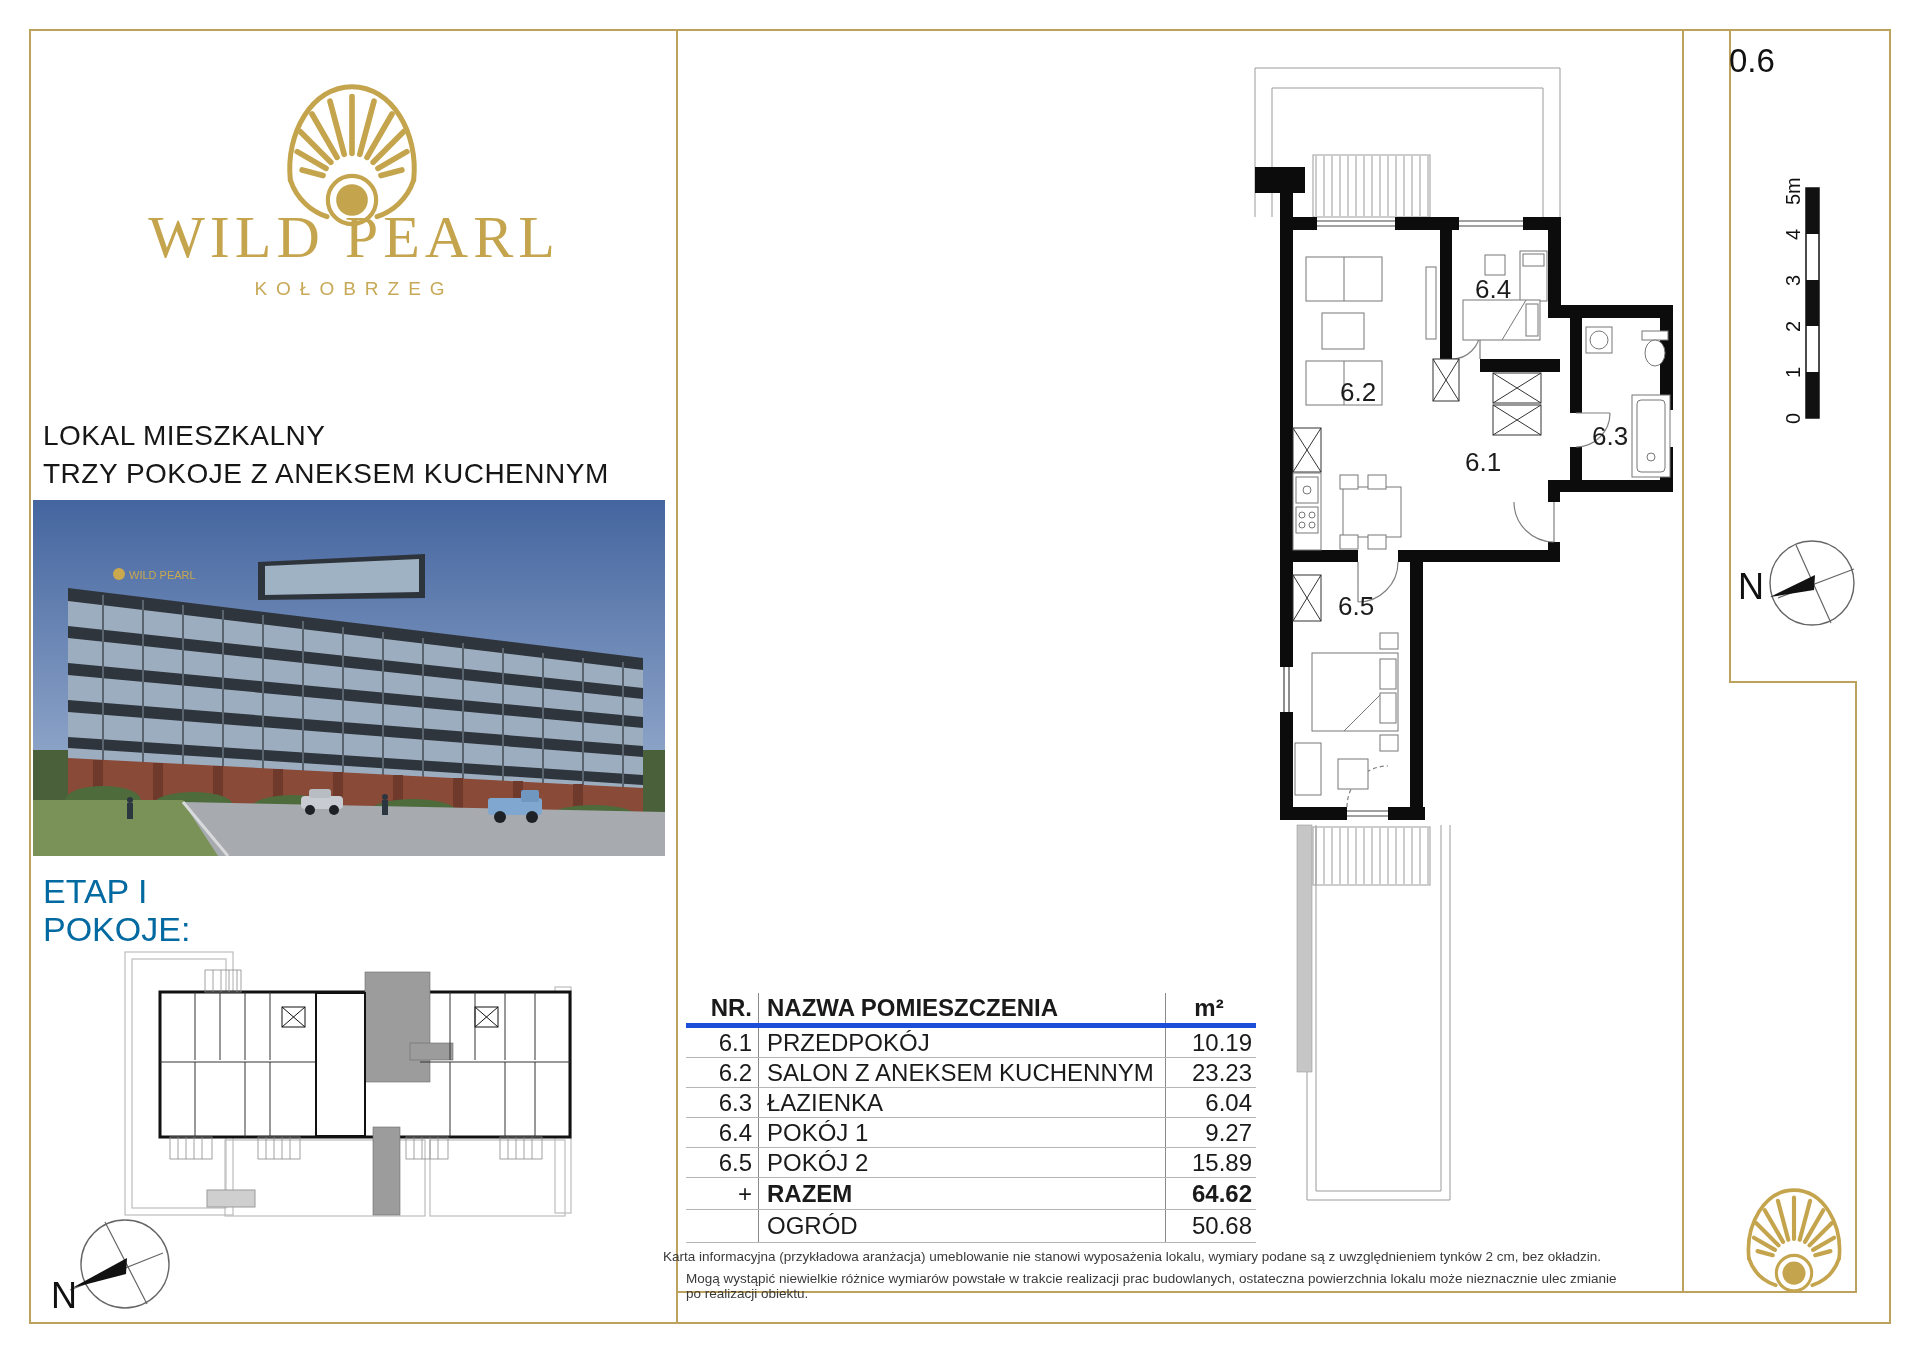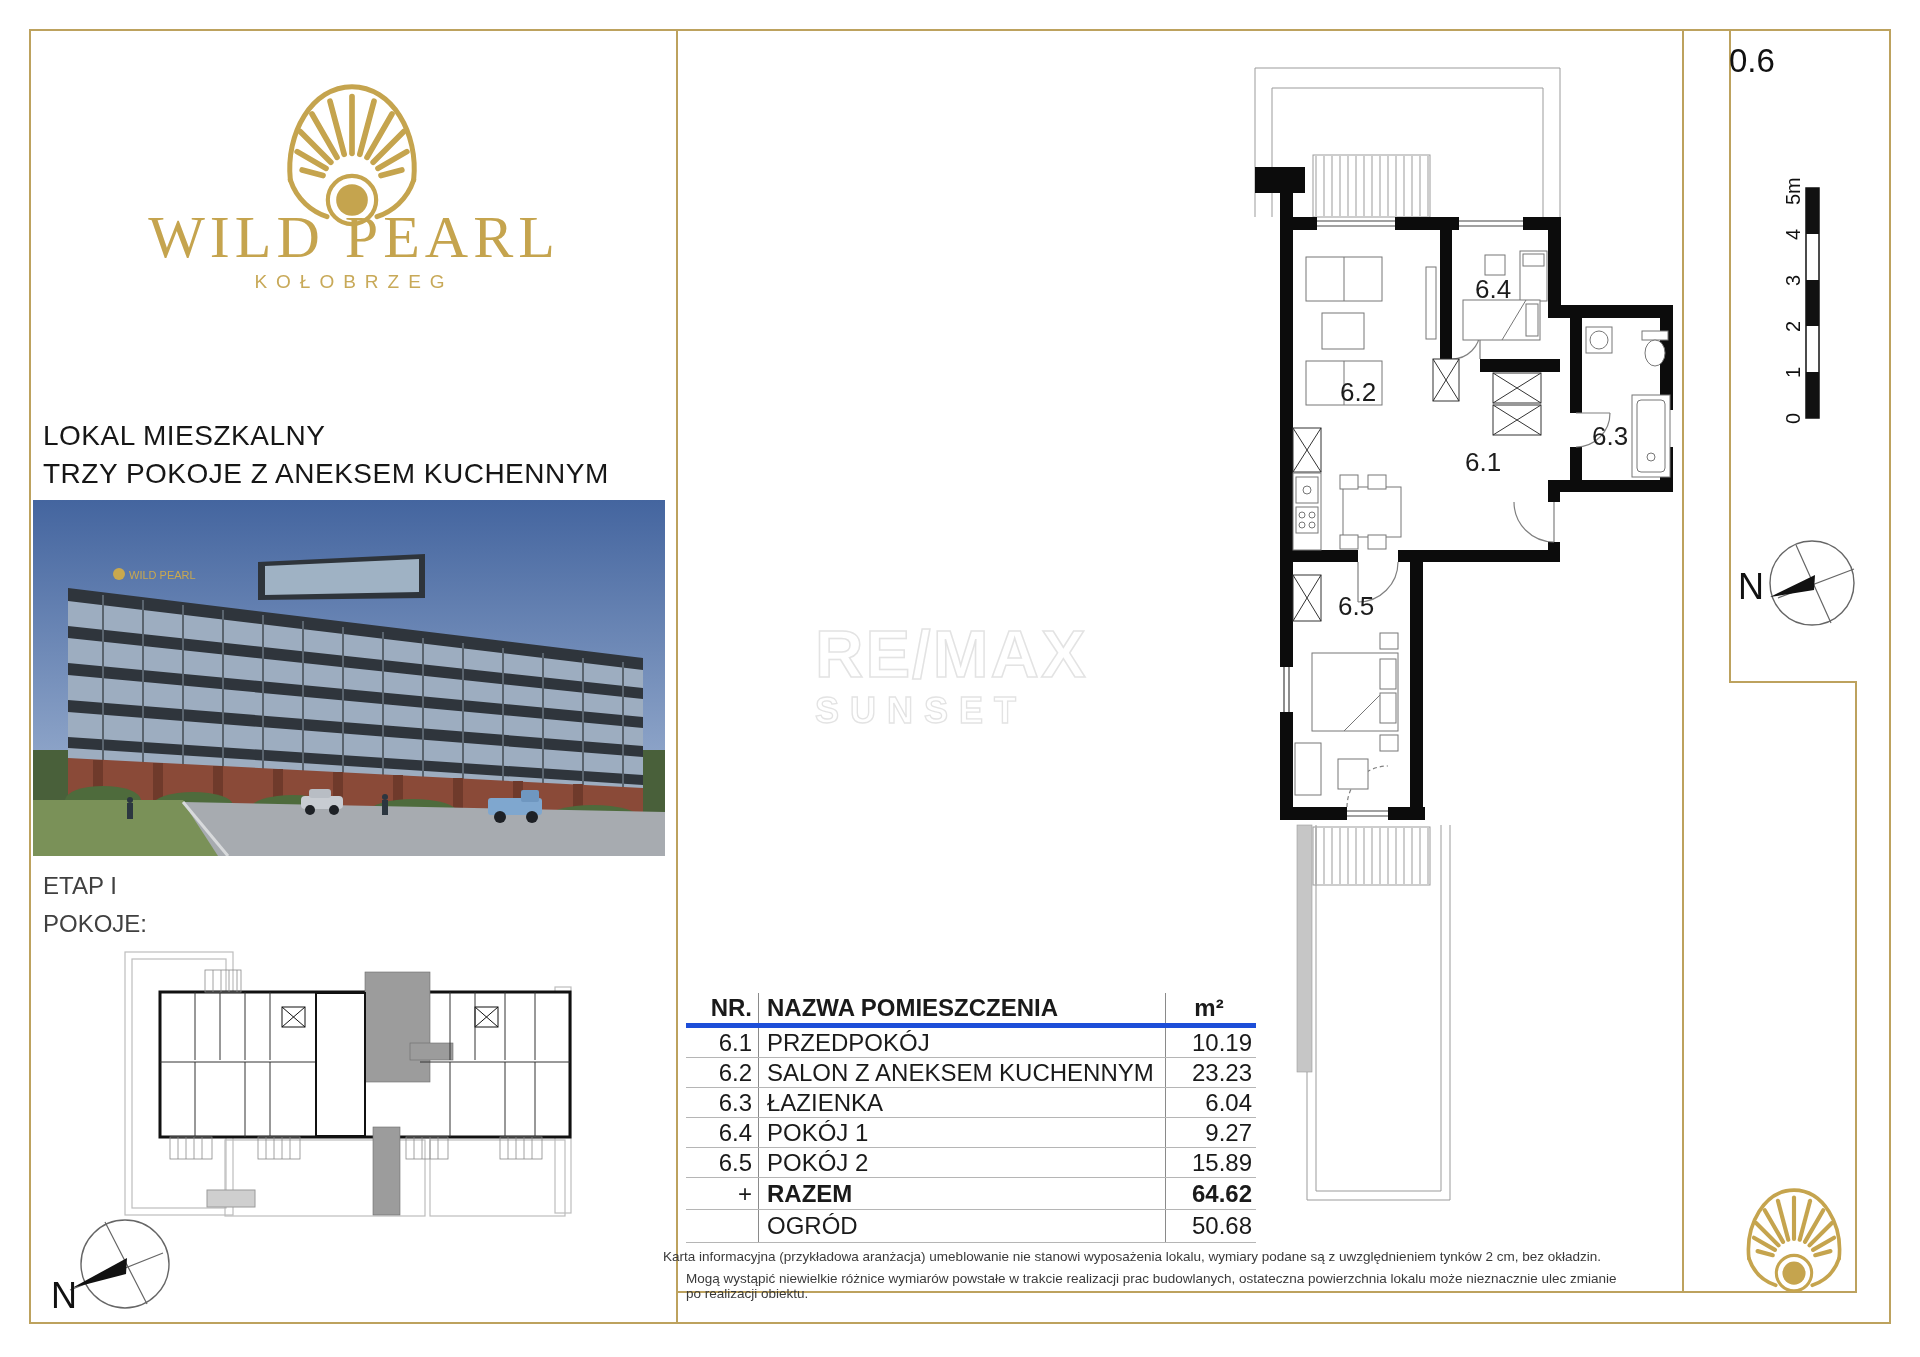--- a/index.html
+++ b/index.html
@@ -7,21 +7,21 @@
         font-family:"Liberation Sans",sans-serif;color:#161616;}
   .abs{position:absolute;}
   
   .gold{background:#bda25e;}
   .frame{border:2px solid #bda25e;}
   
   .brand-name{font-family:"Liberation Serif",serif;font-size:60px;letter-spacing:5px;
               color:#c5a44e;text-align:center;}
   .brand-city{font-size:19px;letter-spacing:9px;color:#c8a958;text-align:center;}
   .listing{font-size:28px;color:#161616;letter-spacing:0.5px;}
-  .stage{font-size:24px;color:#404040;}
+  .stage{font-size:34px;color:#0369a1;}
   
   .wm1{font-size:67px;font-weight:900;letter-spacing:2px;color:#f5f5f5;
        -webkit-text-fill-color:#ffffff;-webkit-text-stroke:1.5px #e3e3e3;}
   .wm2{font-size:36px;font-weight:800;letter-spacing:11px;color:#f5f5f5;
        -webkit-text-fill-color:#ffffff;-webkit-text-stroke:1.3px #e3e3e3;}
   
   .tbl{font-size:24px;color:#1a1a1a;}
   .trow{display:flex;align-items:center;}
   .c-nr{width:72px;text-align:right;padding-right:6px;box-sizing:border-box;}
   .c-name{width:408px;padding-left:8px;box-sizing:border-box;
@@ -77,21 +77,21 @@
   <div class="abs gold" style="left:1682px;top:29px;width:2px;height:1262px;"></div>
   <div class="abs gold" style="left:1729px;top:29px;width:2px;height:654px;"></div>
   <div class="abs gold" style="left:1729px;top:681px;width:128px;height:2px;"></div>
   <div class="abs gold" style="left:1855px;top:681px;width:2px;height:612px;"></div>
   <div class="abs gold" style="left:677px;top:1291px;width:1180px;height:2px;"></div>
 
   <svg class="abs" style="left:267px;top:70px;" width="170" height="160" viewBox="0 0 100 96">
     <use href="#shell"></use>
   </svg>
   <div class="abs brand-name" style="left:31px;top:203px;width:646px;">WILD PEARL</div>
-  <div class="abs brand-city" style="left:31px;top:271px;width:646px;">KOŁOBRZEG</div>
+  <div class="abs brand-city" style="left:31px;top:278px;width:646px;">KOŁOBRZEG</div>
 
   <div class="abs listing" style="left:43px;top:420px;">LOKAL MIESZKALNY</div>
   <div class="abs listing" style="left:43px;top:458px;">TRZY POKOJE Z ANEKSEM KUCHENNYM</div>
 
   <svg class="abs" style="left:33px;top:500px;" width="632" height="356" viewBox="0 0 632 356">
     <defs>
       <linearGradient id="sky" x1="0" y1="0" x2="0" y2="1">
         <stop offset="0" stop-color="#44659f"></stop>
           <stop offset="1" stop-color="#a9bcd8"></stop>
       </linearGradient>
@@ -351,24 +351,20 @@
     </g>
 
     <g>
       <circle cx="82" cy="554" r="42" stroke="#666" fill="none" stroke-width="1.4"></circle>
       <path d="M66,516 L101,594 M48,569 L124,540" stroke="#666" stroke-width="1.2" fill="none"></path>
       <polygon points="40,568 85,546 84,561" fill="#111"></polygon>
       <text class="north" x="8" y="570">N</text>
     </g>
   </svg>
 
-  <div class="abs" style="left:815px;top:615px;">
-    <div class="wm1">RE/MAX</div>
-    <div class="wm2" style="margin-top:-2px;">SUNSET</div>
-  </div>
 
   <div class="abs tbl" style="left:686px;top:993px;width:570px;">
     <div class="trow h30 hline">
       <div class="c-nr h30">NR.</div>
       <div class="c-name h30">NAZWA POMIESZCZENIA</div>
       <div class="c-area h30" style="text-align:center;">m²</div>
     </div>
     <div class="trow h29 bline">
       <div class="c-nr h29">6.1</div>
       <div class="c-name h29">PRZEDPOKÓJ</div>

